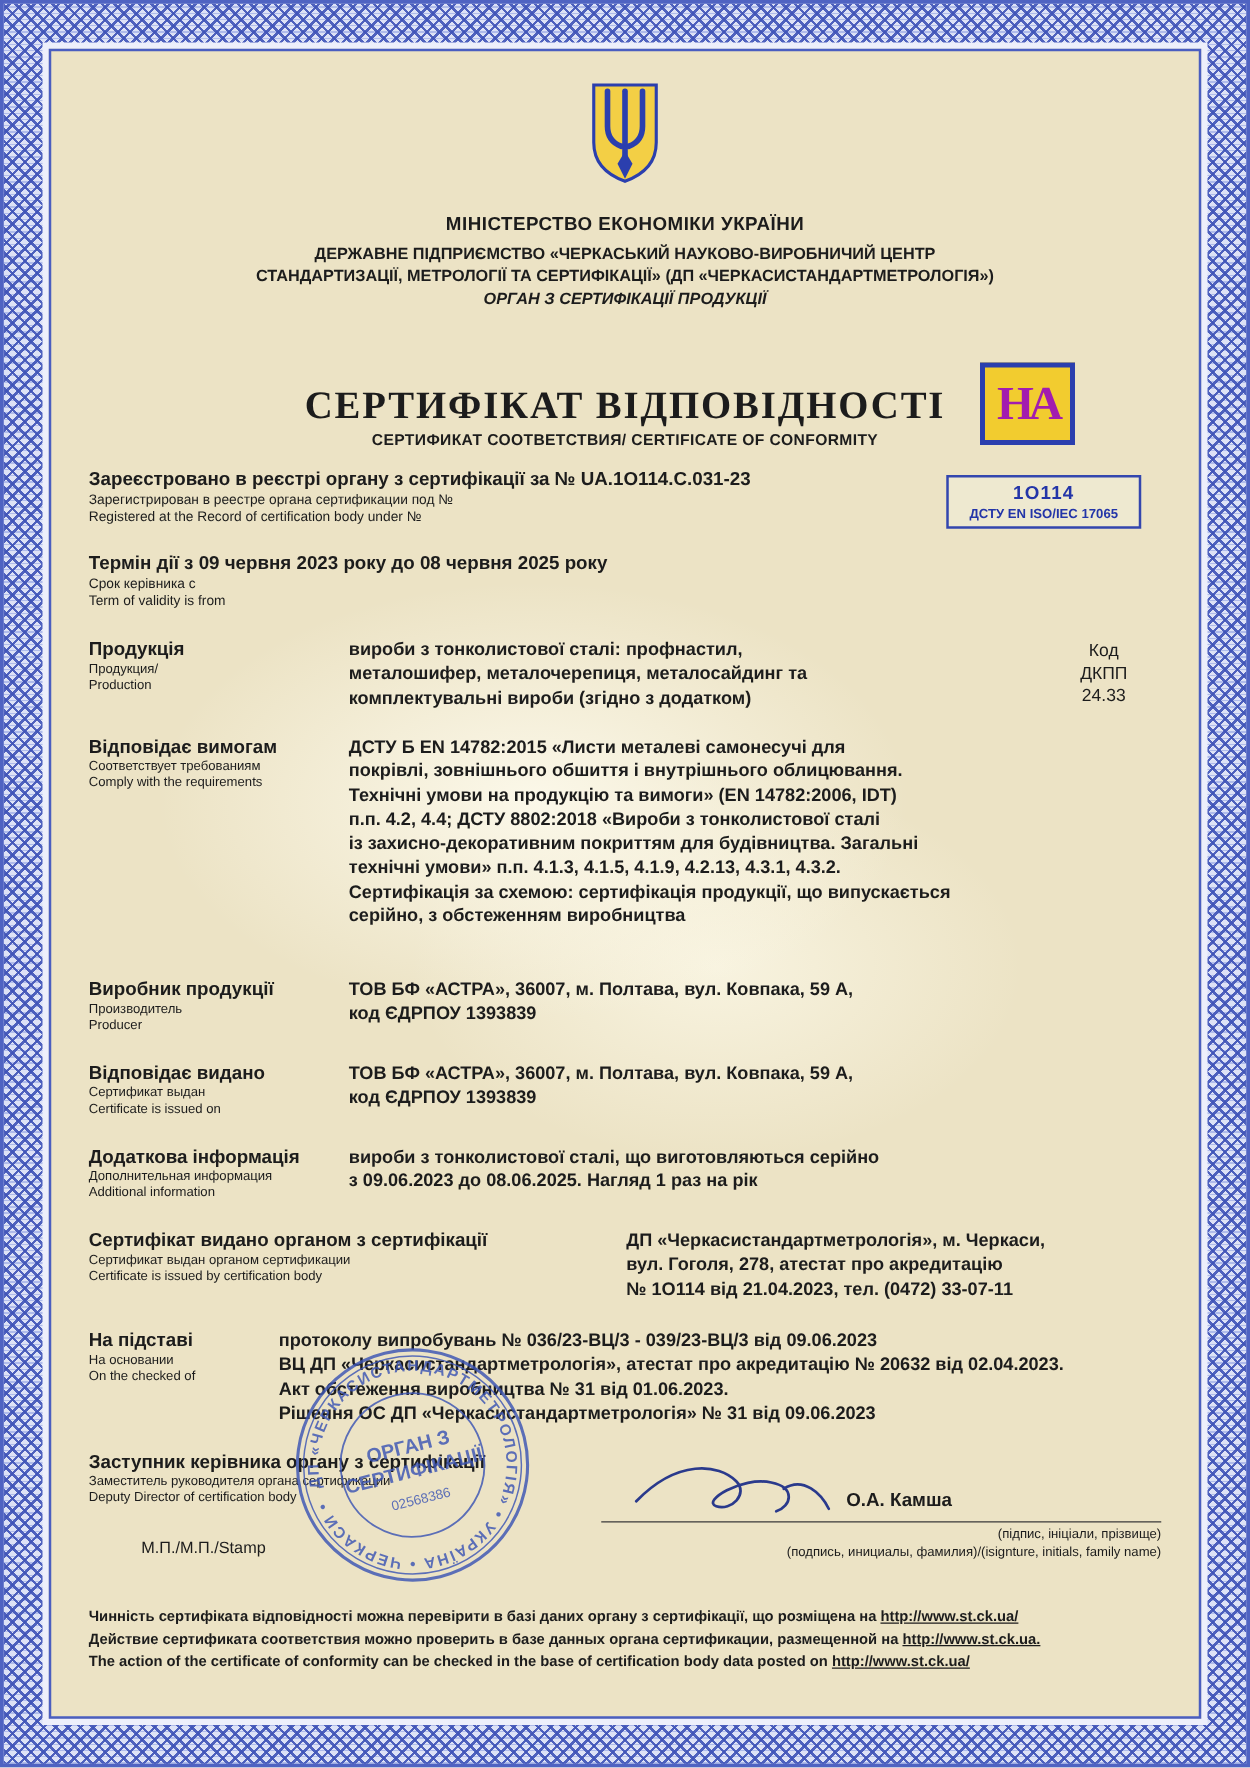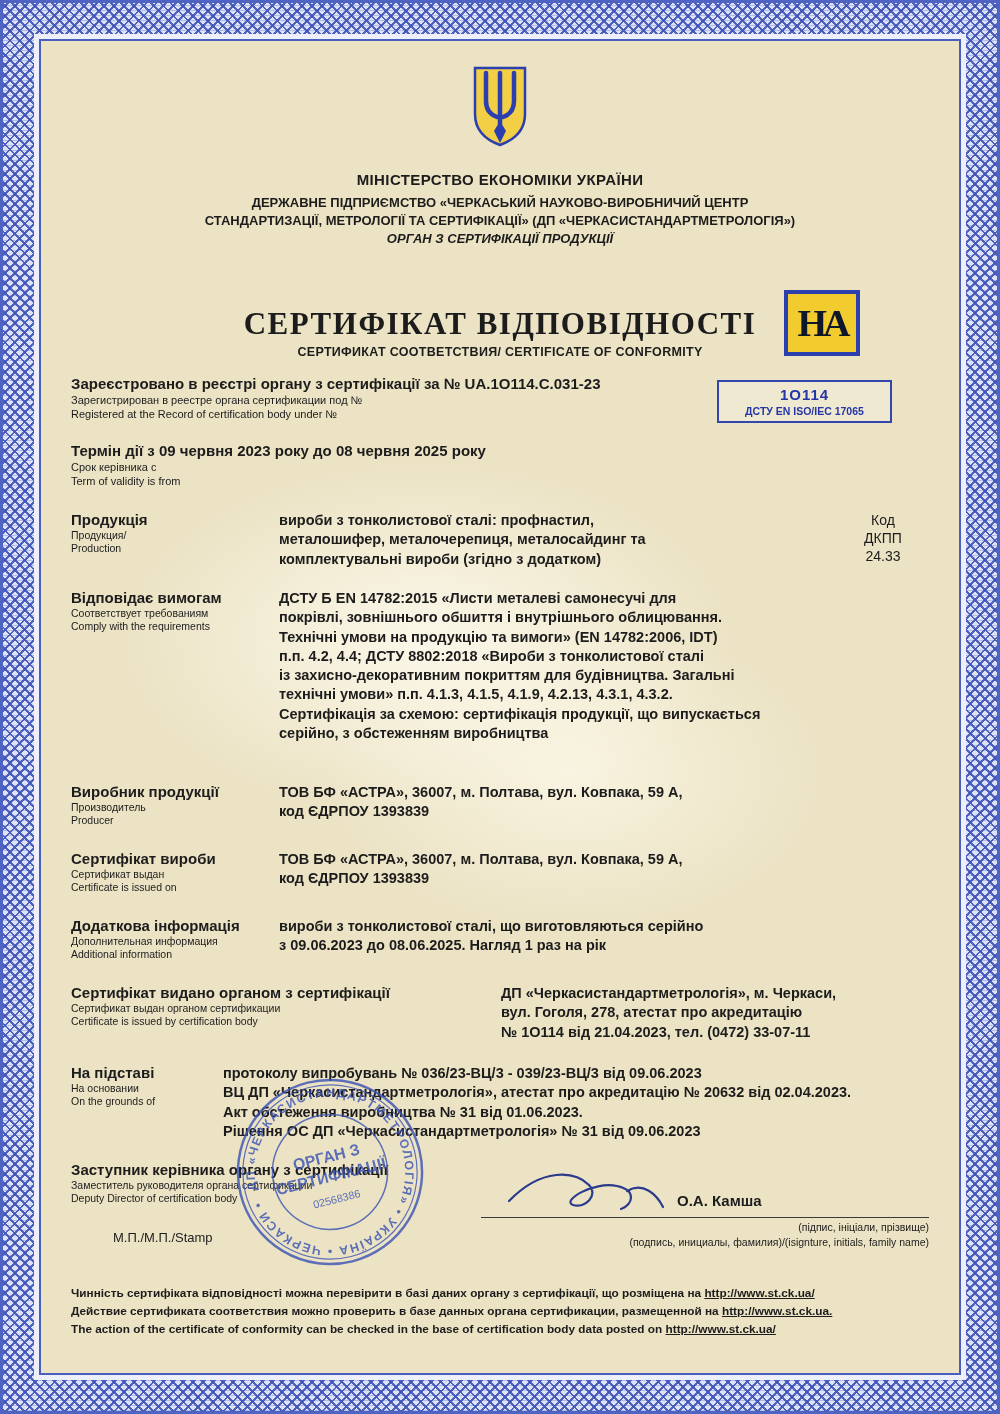--- a/index.html
+++ b/index.html
@@ -30,22 +30,22 @@
   .ministry { margin-top: 22px; font-weight: bold; font-size: 15px; text-align: center; letter-spacing: .4px; }
   .enterprise { font-weight: bold; font-size: 13px; text-align: center; white-space: pre-line; margin-top: 6px; line-height: 1.35; }
   .organ { font-weight: bold; font-size: 13px; text-align: center; margin-top: 2px; font-style: italic; }
 
   .title-block { margin-top: 60px; text-align: center; }
   .title { font-family: "Liberation Serif", "DejaVu Serif", serif; font-weight: bold; font-size: 31px; letter-spacing: 1.5px; }
   .subtitle { font-weight: bold; font-size: 12.5px; margin-top: 3px; letter-spacing: .3px; }
 
   .accred-logo { position: absolute; top: 249px; right: 99px; width: 76px; height: 66px; background: #f2cc2f;
     border: 4px solid #2b3fae; display: flex; align-items: center; justify-content: center; }
-  .accred-letters { font-family: "Liberation Serif", serif; font-weight: bold; font-size: 38px; color: #0f172a; letter-spacing: -4px; }
-  .accred-box { position: absolute; top: 339px; right: 67px; width: 175px; border: 2px solid #3346ae;
+  .accred-letters { font-family: "Liberation Serif", serif; font-weight: bold; font-size: 38px; color: #a21caf; letter-spacing: -4px; }
+  .accred-box { position: absolute; top: 339px; right: 46px; width: 156px; border: 2px solid #3346ae;
     padding: 4px; text-align: center; color: #2335a8; background: rgba(240,236,215,.6); }
   .accred-code { font-weight: bold; font-size: 15px; letter-spacing: 1px; }
   .accred-std { font-size: 10.5px; font-weight: bold; margin-top: 2px; }
 
   .reg-block { margin-top: 16px; max-width: 690px; }
   .line-strong { font-weight: bold; font-size: 15px; }
   .line-small { font-size: 11px; margin-top: 2px; }
   .validity-block { margin-top: 22px; }
 
   .row { display: flex; margin-top: 24px; }
@@ -158,21 +158,21 @@
         <div class="l-uk">Виробник продукції</div>
         <div class="l-sub">Производитель</div>
         <div class="l-sub">Producer</div>
       </div>
       <div class="row-value">ТОВ БФ «АСТРА», 36007, м. Полтава, вул. Ковпака, 59 А,
 код ЄДРПОУ 1393839</div>
     </div>
 
     <div class="row">
       <div class="row-label">
-        <div class="l-uk">Сертифікат вироби</div>
+        <div class="l-uk">Відповідає видано</div>
         <div class="l-sub">Сертификат выдан</div>
         <div class="l-sub">Certificate is issued on</div>
       </div>
       <div class="row-value">ТОВ БФ «АСТРА», 36007, м. Полтава, вул. Ковпака, 59 А,
 код ЄДРПОУ 1393839</div>
     </div>
 
     <div class="row">
       <div class="row-label">
         <div class="l-uk">Додаткова інформація</div>
@@ -191,21 +191,21 @@
       </div>
       <div class="row-value">ДП «Черкасистандартметрологія», м. Черкаси,
 вул. Гоголя, 278, атестат про акредитацію
 № 1О114 від 21.04.2023, тел. (0472) 33-07-11</div>
     </div>
 
     <div class="row grounds">
       <div class="row-label">
         <div class="l-uk">На підставі</div>
         <div class="l-sub">На основании</div>
-        <div class="l-sub">On the grounds of</div>
+        <div class="l-sub">On the checked of</div>
       </div>
       <div class="row-value">протоколу випробувань № 036/23-ВЦ/3 - 039/23-ВЦ/3 від 09.06.2023
 ВЦ ДП «Черкасистандартметрологія», атестат про акредитацію № 20632 від 02.04.2023.
 Акт обстеження виробництва № 31 від 01.06.2023.
 Рішення ОС ДП «Черкасистандартметрологія» № 31 від 09.06.2023</div>
     </div>
 
     <div class="sig-row">
       <div class="sig-label">
         <div class="l-uk">Заступник керівника органу з сертифікації</div>

